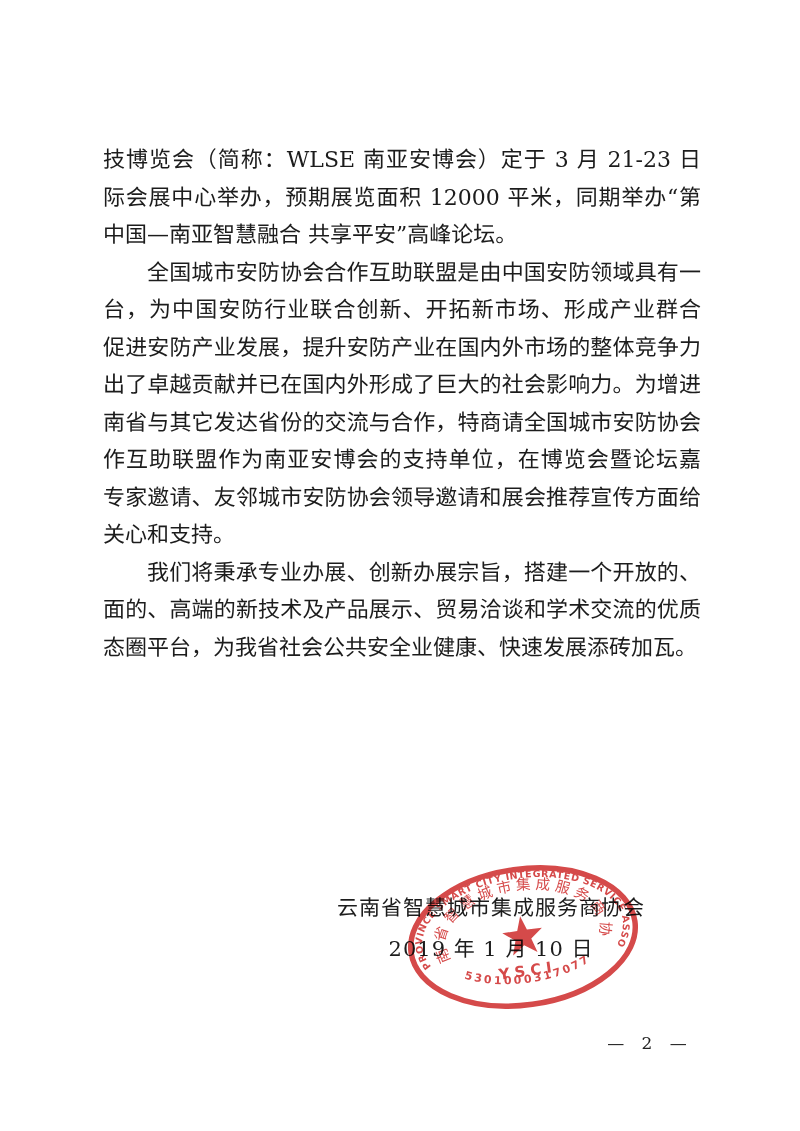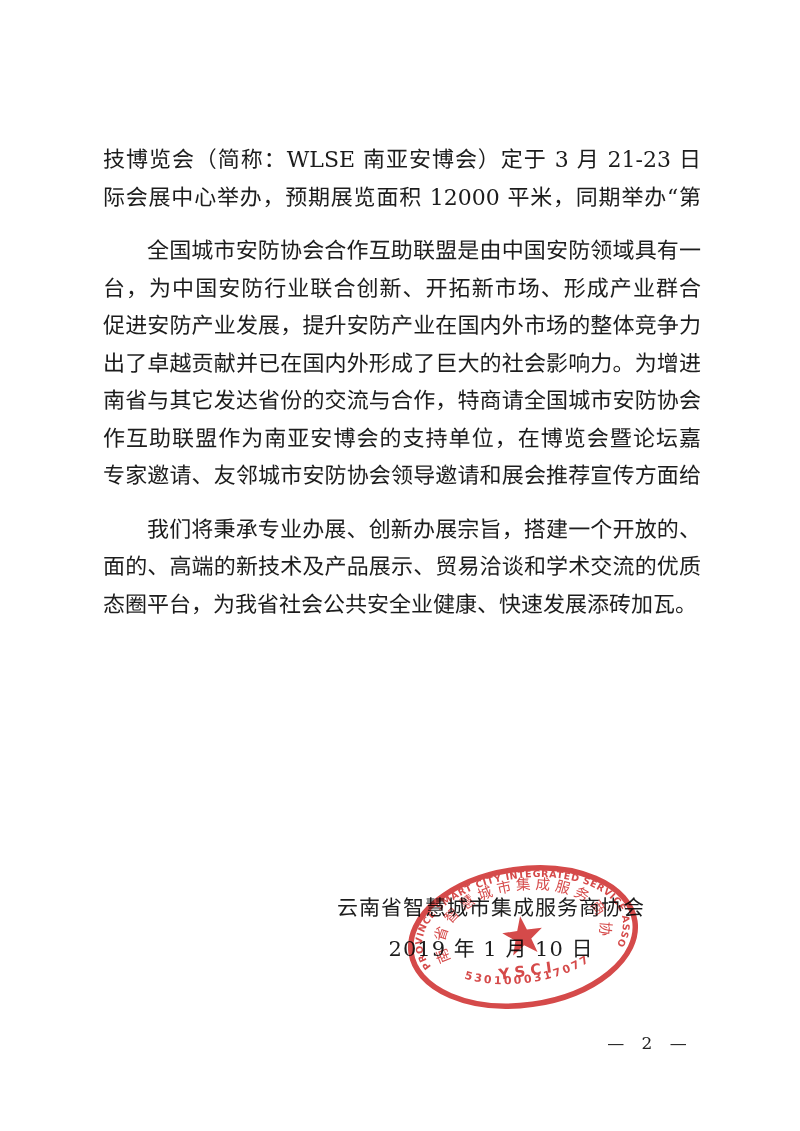--- a/index.html
+++ b/index.html
@@ -21,21 +21,21 @@
     line-height:37.5px;
     white-space:nowrap;
   }
   .line.jf{
     white-space:normal;
     text-align:justify;
     text-align-last:justify;
     overflow:hidden;
   }
   .line.ind{ padding-left:44px; }
-  .line.jf.ind{ width:554px;margin-top:16px; }
+  .line.jf.ind{ width:554px; }
   .sig-block{
     position:absolute;
     left:330px;top:893px;width:322px;
     text-align:center;
   }
   .sig-org{
     font-size:21px;
     letter-spacing:1px;
     line-height:30px;
     white-space:nowrap;
@@ -66,27 +66,29 @@
   }
 </style>
 </head>
 <body>
 
 <div class="page">
 
   <div class="body-text">
     <div class="line jf">技博览会（简称：WLSE 南亚安博会）定于 3 月 21-23 日昆明国</div>
     <div class="line jf">际会展中心举办，预期展览面积 12000 平米，同期举办“第二届</div>
+    <div class="line">中国—南亚智慧融合 共享平安”高峰论坛。</div>
     <div class="line jf ind">全国城市安防协会合作互助联盟是由中国安防领域具有一</div>
     <div class="line jf">台，为中国安防行业联合创新、开拓新市场、形成产业群合力，</div>
     <div class="line jf">促进安防产业发展，提升安防产业在国内外市场的整体竞争力做</div>
     <div class="line jf">出了卓越贡献并已在国内外形成了巨大的社会影响力。为增进云</div>
     <div class="line jf">南省与其它发达省份的交流与合作，特商请全国城市安防协会合</div>
     <div class="line jf">作互助联盟作为南亚安博会的支持单位，在博览会暨论坛嘉宾、</div>
     <div class="line jf">专家邀请、友邻城市安防协会领导邀请和展会推荐宣传方面给予</div>
+    <div class="line">关心和支持。</div>
     <div class="line jf ind">我们将秉承专业办展、创新办展宗旨，搭建一个开放的、全</div>
     <div class="line jf">面的、高端的新技术及产品展示、贸易洽谈和学术交流的优质生</div>
     <div class="line">态圈平台，为我省社会公共安全业健康、快速发展添砖加瓦。</div>
   </div>
 
   <div class="sig-block">
     <div class="sig-org">云南省智慧城市集成服务商协会</div>
     <div class="sig-date">2019 年 1 月 10 日</div>
   </div>
 

